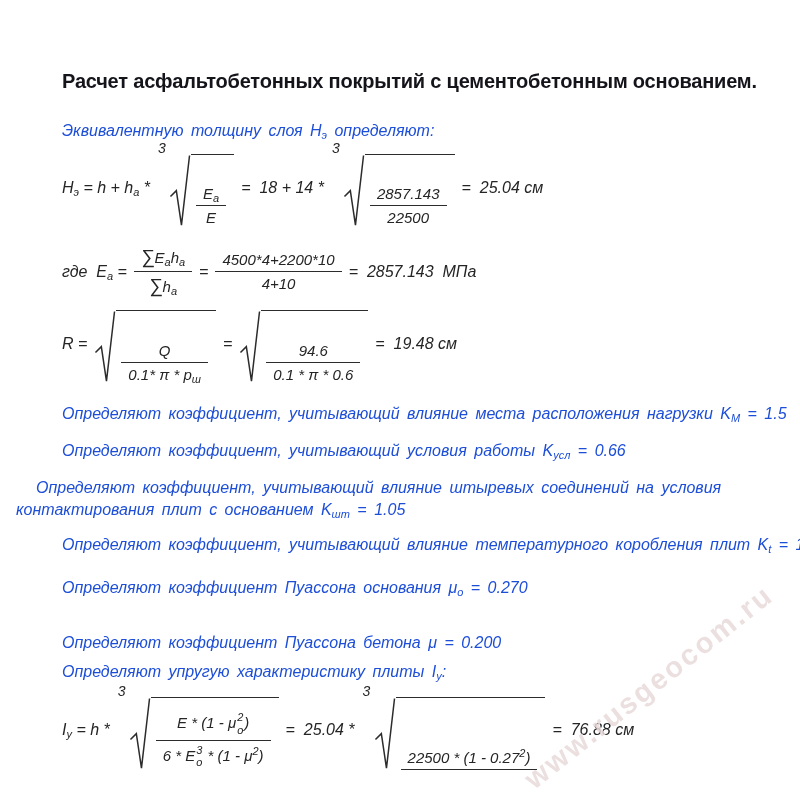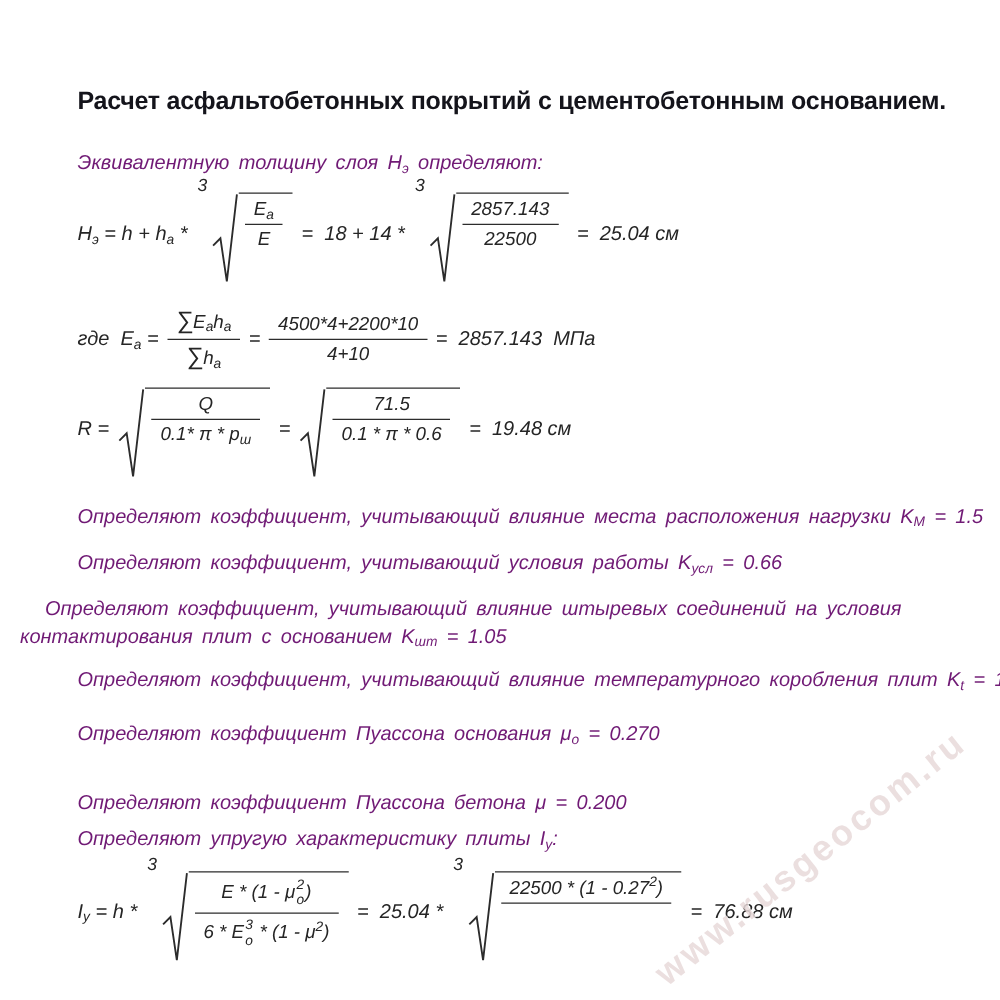--- a/index.html
+++ b/index.html
@@ -16,40 +16,40 @@
   }
   .title {
     margin:0 0 0 46px;
     font-size:20px; font-weight:bold; font-style:normal;
     letter-spacing:-0.2px; color:#14141b;
     white-space:nowrap;
   }
   .para {
     margin:0 0 0 46px;
     font-style:italic; font-size:16px; line-height:19px;
-    word-spacing:3px; white-space:nowrap; color:#701a75;
+    word-spacing:3px; white-space:nowrap; color:#1d4ed8;
   }
   .para.cont { margin-left:0; }
   .formula {
     display:flex; align-items:center; gap:7px;
     margin-left:46px;
     font-style:italic; font-size:16px; color:#252525;
   }
   .fx { display:inline-block; white-space:pre; }
   sub { font-size:11px; vertical-align:-3px; line-height:0; }
   sup, .sp { font-size:11px; vertical-align:6px; line-height:0; }
   .frac { display:inline-flex; flex-direction:column; text-align:center; font-size:15px; }
   .frac .num { display:block; border-bottom:1.4px solid #2c2c2c; padding:1px 7px 3px; white-space:nowrap; }
   .frac .den { display:block; padding:3px 7px 1px; white-space:nowrap; }
   .rad { position:relative; display:inline-flex; align-items:stretch; margin-top:6px; }
   .rad.idx { margin-left:12px; }
   .rad-index { position:absolute; top:-14px; left:-11px; font-size:14px; font-style:italic; }
   .rad-sign { width:22px; flex:none; align-self:stretch; }
   .rad-sign path { stroke:#2c2c2c; stroke-width:1.5; fill:none; vector-effect:non-scaling-stroke; }
-  .rad-body { border-top:1.4px solid #2c2c2c; padding:3px 8px 0 5px; display:flex; align-items:flex-start; }
+  .rad-body { border-top:1.4px solid #2c2c2c; padding:3px 8px 0 5px; display:flex; align-items:flex-end; }
   .rad-body .frac .num { border-bottom-width:1.4px; }
   .sigma { font-size:19px; }
   .ss {
     display:inline-flex; flex-direction:column; vertical-align:middle;
     font-size:11px; line-height:1.15; text-align:center; margin:0 1px;
   }
   .watermark {
     position:absolute; left:518px; top:770px;
     transform:rotate(-38.5deg); transform-origin:0 0;
     font-size:29px; font-weight:bold; letter-spacing:2.5px;
@@ -124,21 +124,21 @@
       </span>
         </span>
     </span>
     <span class="fx">=</span>
     <span class="rad">
       <svg class="rad-sign" viewBox="0 0 30 100" preserveAspectRatio="none" aria-hidden="true">
           <path d="M2 58 L10 50 L17 97 L28 2"></path>
         </svg>
       <span class="rad-body">
           <span class="frac">
-        <span class="num">71.5</span>
+        <span class="num">94.6</span>
         <span class="den">0.1 * π * 0.6</span>
       </span>
         </span>
     </span>
     <span class="fx">=  19.48 см</span>
   </div>
 
   <p class="para" style="margin-top:20px;"><span>Определяют коэффициент, учитывающий влияние места расположения нагрузки K</span><sub>М</sub><span> = 1.5</span></p>
 
   <p class="para" style="margin-top:18px;"><span>Определяют коэффициент, учитывающий условия работы K</span><sub>усл</sub><span> = 0.66</span></p>

